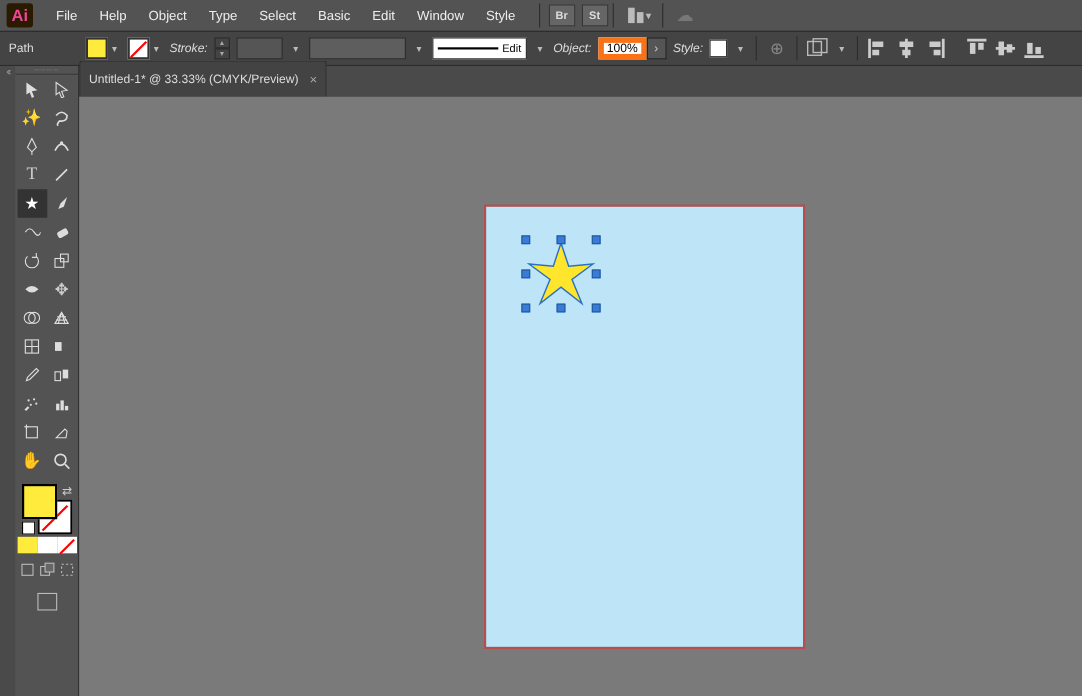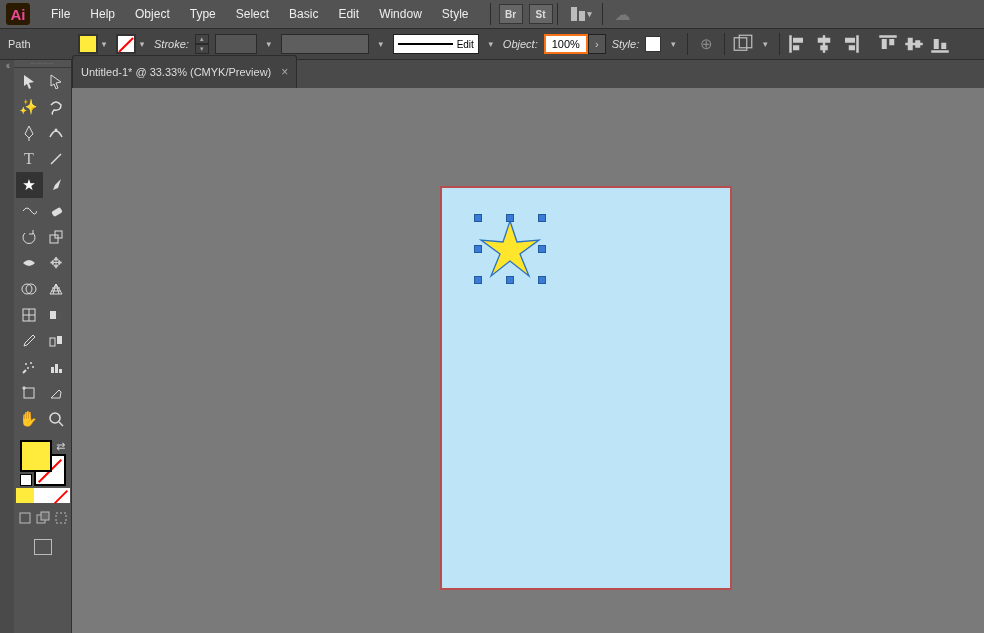--- a/index.html
+++ b/index.html
@@ -29,21 +29,21 @@
   .chev{ width:12px; text-align:center; color:#bbb;font-size:9px;}
   .ctrl-label{ color:#ddd; font-size:11px;font-style:italic;}
   .stepper{ width:14px; height:20px; display:flex; flex-direction:column;}
   .stepper span{flex:1;border:1px solid #2a2a2a;font-size:7px;display:flex;align-items:center;justify-content:center;color:#aaa;}
   .field{ height:20px; background:#555;border:1px solid #2a2a2a;}
   .field.strk{width:42px;}
   .field.clear{width:88px;background:#5e5e5e;}
   .brush-style{ width:86px;height:20px;background:#fff;color:#000;display:flex;align-items:center;justify-content:space-between;padding:0 4px;border:1px solid #222;font-size:10px;}
   .brush-style .line{flex:1;height:2px;background:#000;margin-right:4px;}
   .opacity-box{display:flex;align-items:center;height:20px;}
-  .opacity-box input{width:44px;height:20px;background:#fff;border:2px solid #f97316;text-align:center;font-size:11px;}
+  .opacity-box input{width:44px;height:20px;background:#fff;border:5px solid #f97316;text-align:center;font-size:11px;}
   .ob-step{width:18px;height:20px;border:1px solid #222;background:#555;display:flex;align-items:center;justify-content:center;color:#ccc;font-size:11px;}
   .style-sw{width:16px;height:16px;background:#fff;border:1px solid #333;}
   .sep{width:1px;height:22px;background:#2c2c2c; margin:0 2px;}
   .globe{font-size:15px;color:#888;}
   .transform-ico, .align-ico{ width:20px;height:20px;display:flex;align-items:center;justify-content:center;}
   .align-ico svg{display:block;}
 
   
   .left-area{ position:absolute; top:60px; left:0; bottom:0; width:72px; display:flex;}
   .panel-edge{width:14px;background:#4a4a4a;display:flex;flex-direction:column;align-items:center;padding-top:2px;}

